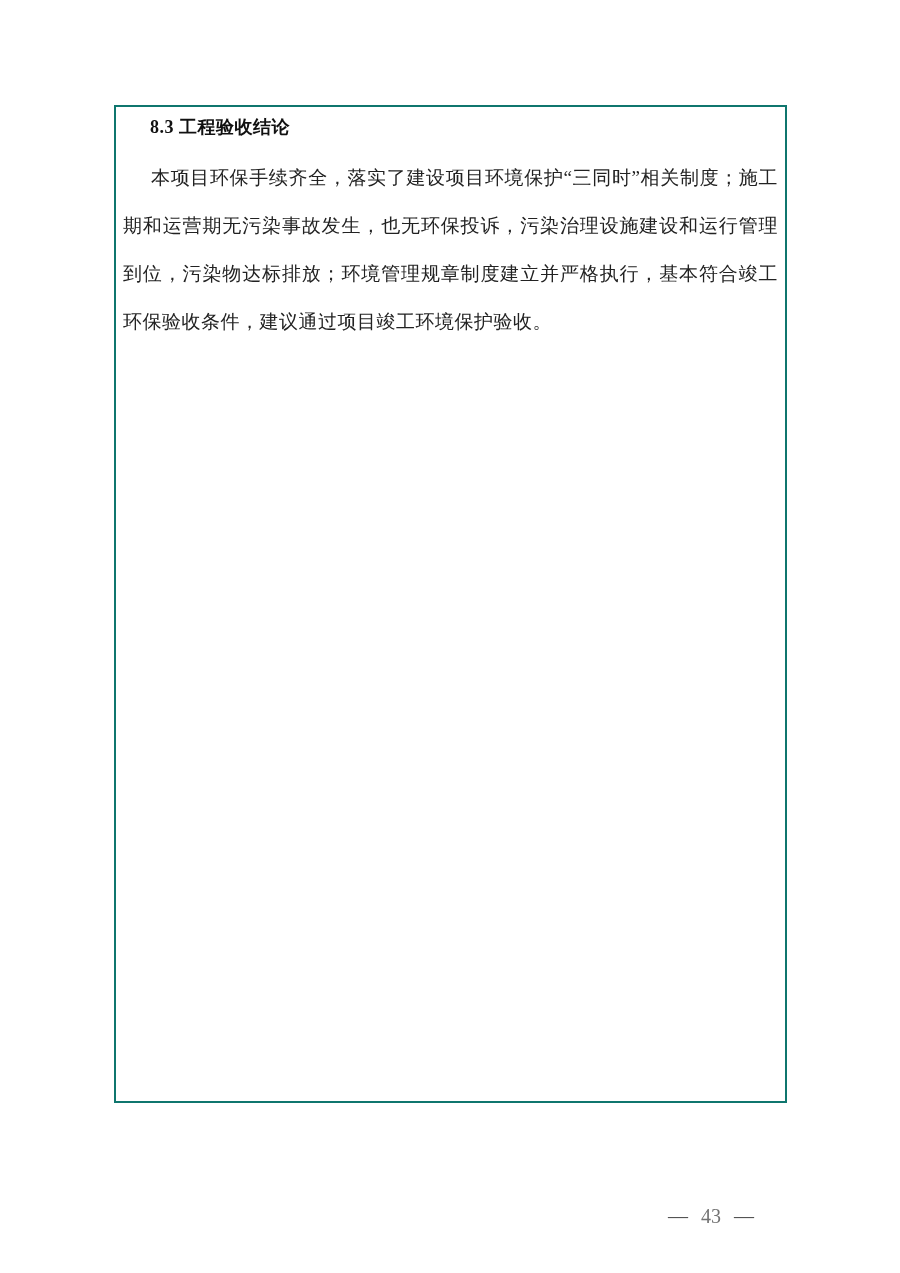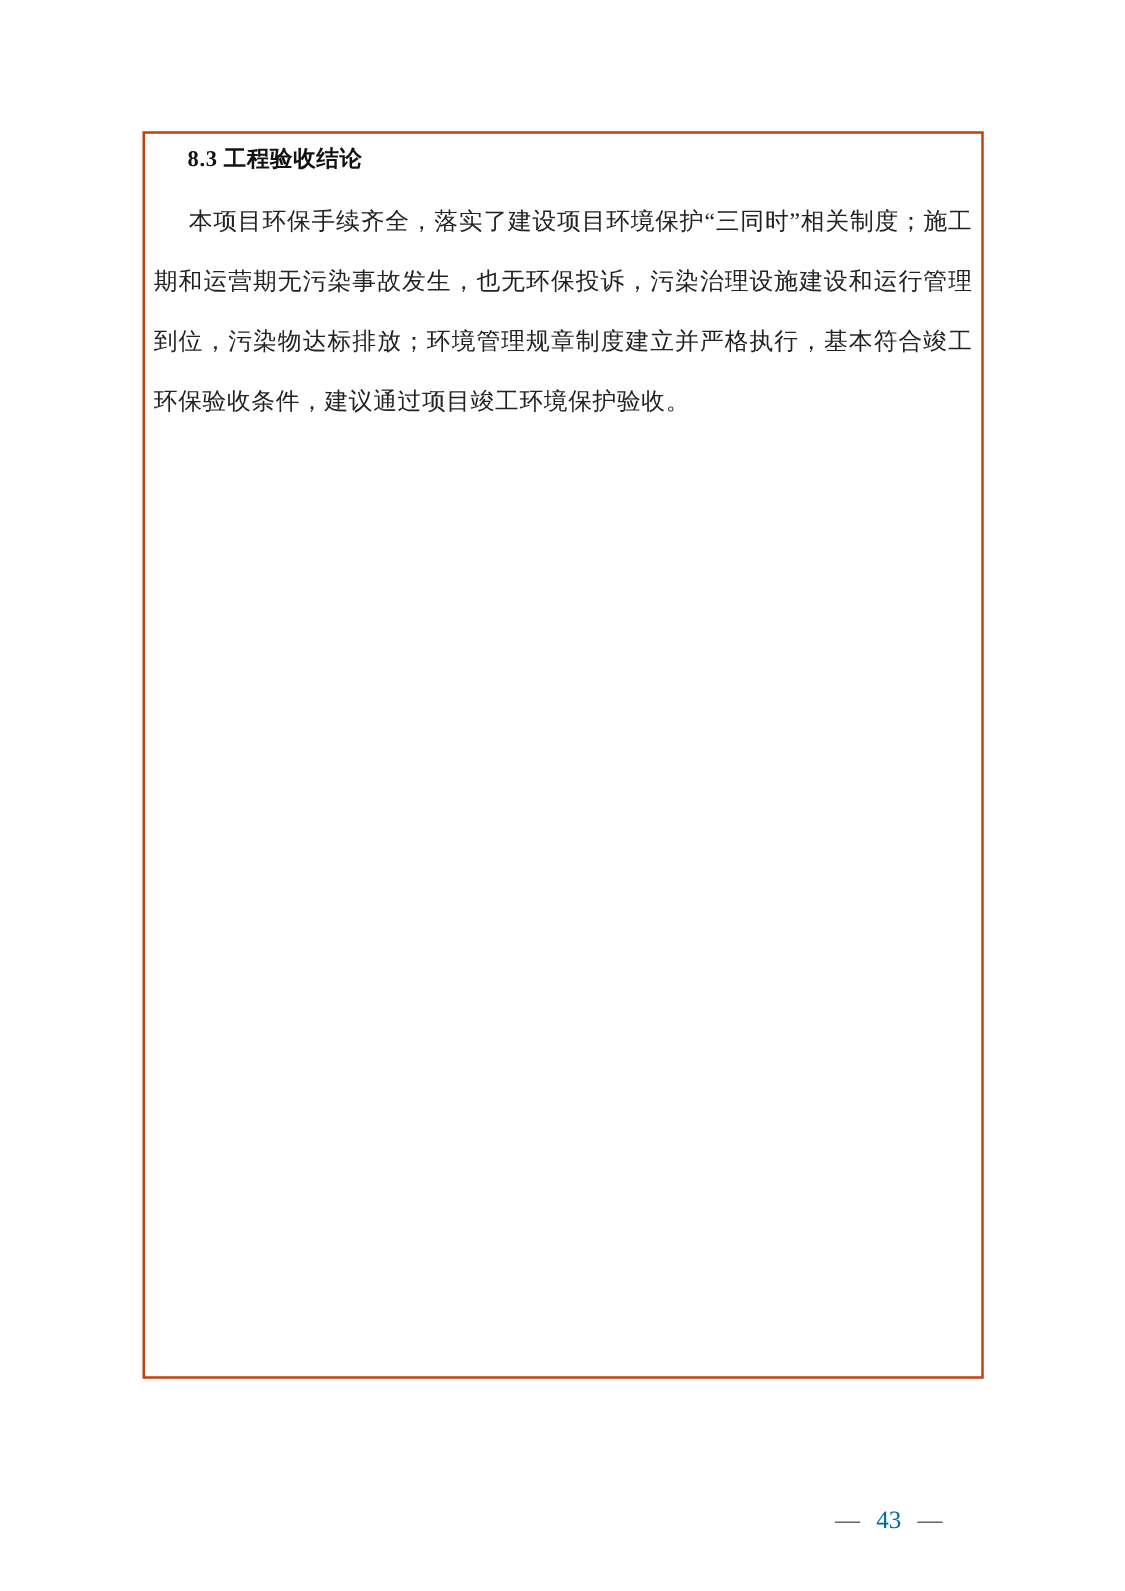--- a/index.html
+++ b/index.html
@@ -15,21 +15,21 @@
     overflow: hidden;
     font-family: "Liberation Serif", "DejaVu Serif", serif;
     color: #1f1f1f;
   }
   .content-box {
     position: absolute;
     left: 114px;
     top: 105px;
     width: 669px;
     height: 994px;
-    border: 2px solid #c2410c;
+    border: 2px solid #0f766e;
     background: #ffffff;
     box-sizing: content-box;
   }
   .section-heading {
     margin: 8px 6px 0 34px;
     font-size: 18px;
     line-height: 24px;
     font-weight: bold;
     color: #111111;
     letter-spacing: 0.5px;
@@ -52,21 +52,21 @@
     align-items: center;
     gap: 13px;
     font-size: 20px;
     color: #333333;
     font-family: "Liberation Serif", "DejaVu Serif", serif;
   }
   .footer-dash {
     color: #4a4a4a;
   }
   .footer-number {
-    color: #0369a1;
+    color: #737373;
     text-align: center;
   }
 </style>
 </head>
 <body>
 
 <div class="page">
 
   <div class="content-box">
     <div class="section-heading">8.3 工程验收结论</div>

